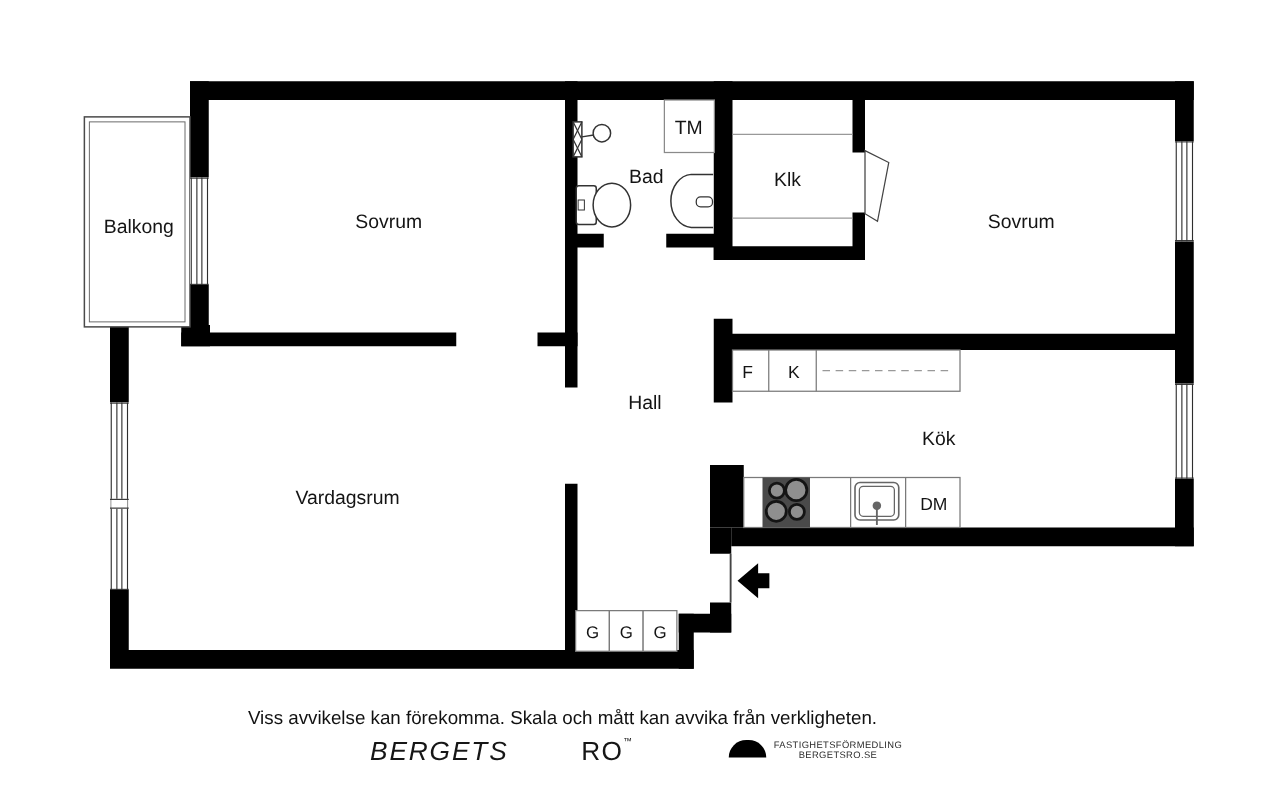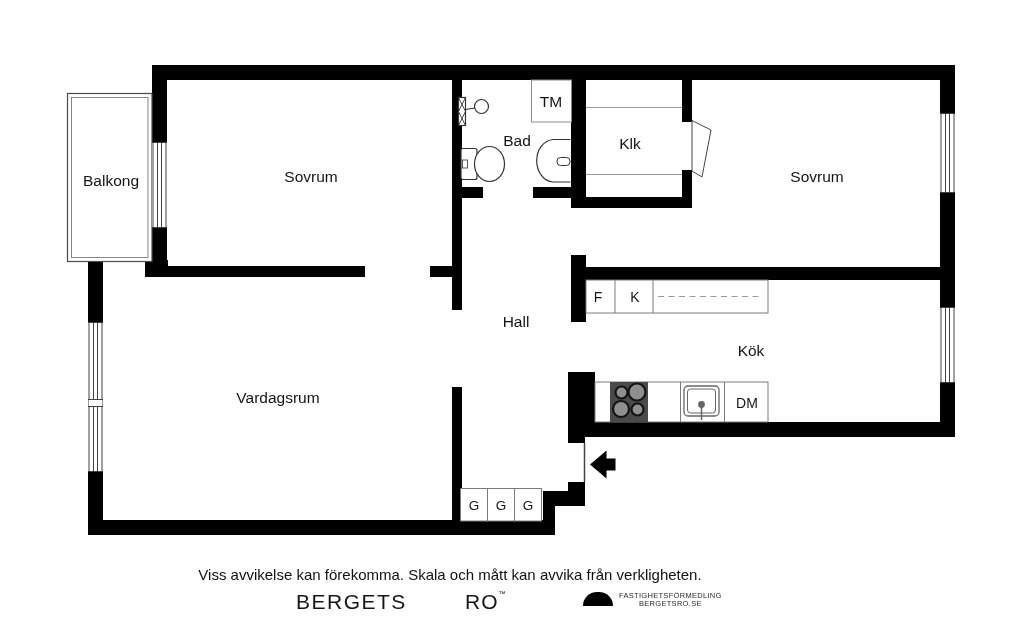--- a/index.html
+++ b/index.html
@@ -20,21 +20,21 @@
   .g-label{font-size:13.5px;}
   .w{fill:var(--wall);}
   .thin{stroke:var(--fixture_line);stroke-width:1.2;fill:#fff;}
   .cline{stroke:var(--counter_line);stroke-width:1;fill:none;}
   .cbox{stroke:var(--counter_line);stroke-width:1;fill:#fff;}
   .winline{stroke:#2e2e2e;stroke-width:0.9;}
   .footer-disclaimer{
     position:absolute;left:0;top:566px;width:900px;text-align:center;
     font-size:15px;color:#111;
   }
-  .brand-word1{position:absolute;left:296px;top:590px;font-size:21px;letter-spacing:1.5px;color:#161616;}
+  .brand-word1{position:absolute;left:296px;top:590px;font-size:21px;letter-spacing:1.5px;color:#161616;font-style:italic;}
   .brand-word2{position:absolute;left:465px;top:590px;font-size:21px;letter-spacing:1px;color:#161616;}
   .brand-word2 sup{font-size:7px;vertical-align:top;letter-spacing:0;}
   .brand-dome{position:absolute;left:583px;top:592px;width:30px;height:14px;background:#000;
     border-radius:15px 15px 0 0;}
   .brand-tagline{position:absolute;left:619px;top:592px;font-size:7.5px;line-height:8px;
     letter-spacing:0.3px;color:#2b2b2b;white-space:nowrap;text-align:center;}
 </style>
 </head>
 <body>
 

